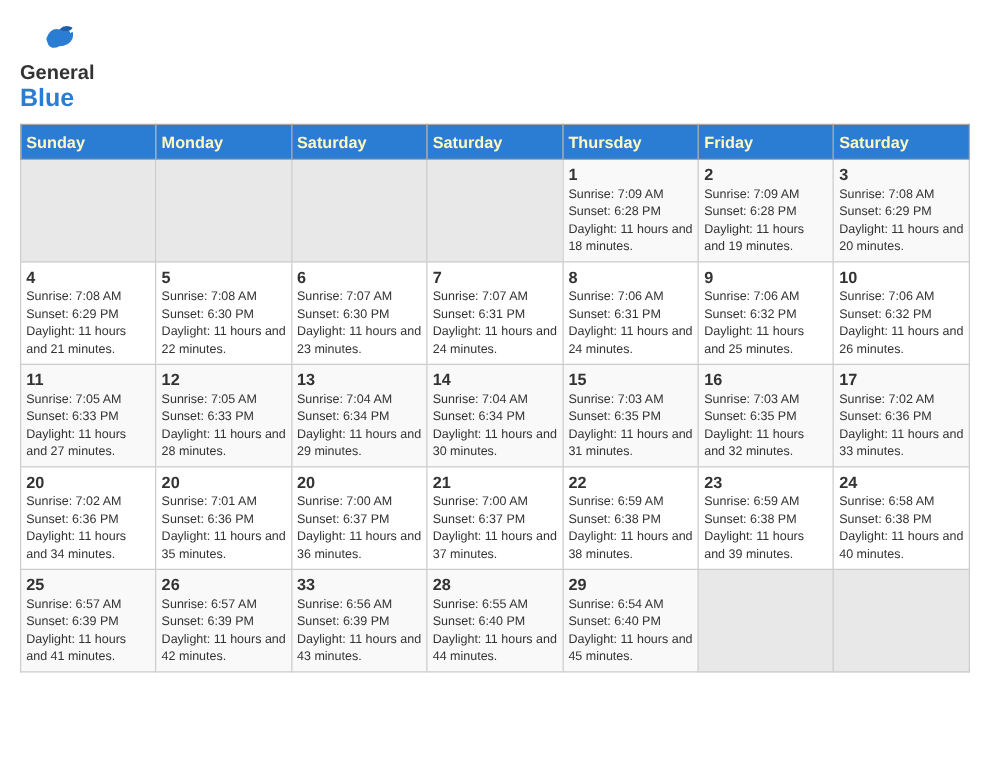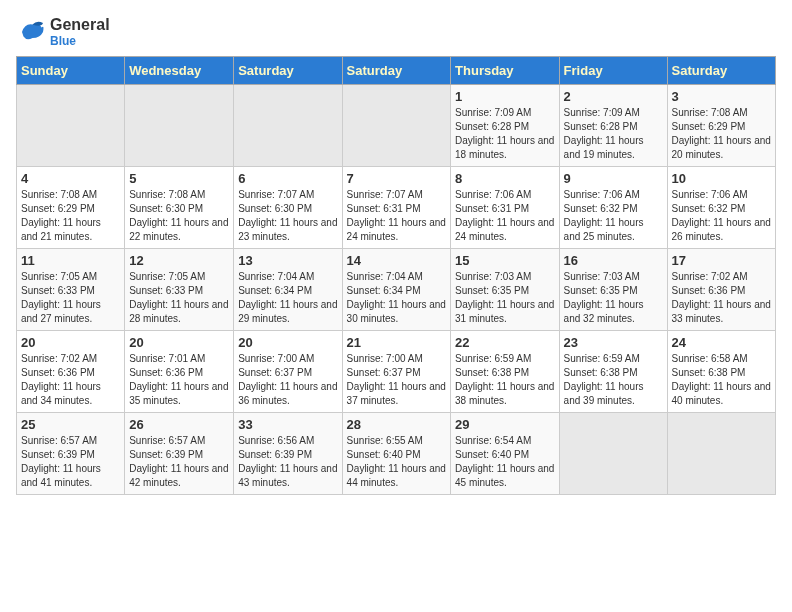--- a/index.html
+++ b/index.html
@@ -13,20 +13,21 @@
     .header {
       display: flex;
       align-items: flex-start;
       justify-content: space-between;
       margin-bottom: 8px;
     }
     .logo {
       display: flex;
       align-items: center;
       gap: 4px;
+      flex-direction: column;
     }
     .logo-bird {
       width: 30px;
       height: 30px;
     }
     .title-block {
       text-align: right;
     }
     .main-title {
       font-size: 36px;
@@ -83,34 +84,34 @@
 <body>
 
 <div class="header">
   <div class="logo">
     <svg class="logo-bird" viewBox="0 0 40 40">
       <path d="M8,20 Q12,8 22,10 Q30,6 34,14 Q38,10 36,20 Q32,28 22,28 Q14,32 10,26 Z" fill="#2b7cd3"></path>
       <path d="M22,10 Q28,4 36,8 Q34,14 22,10Z" fill="#1a5fa8"></path>
     </svg>
     <div>
       <div style="font-size:16px;font-weight:bold;color:#333;">General</div>
-      <div style="font-size:12px;font-weight:bold;color:#2b7cd3;">Blue</div>
+      <div style="font-size:20px;font-weight:bold;color:#2b7cd3;">Blue</div>
     </div>
   </div>
   <div class="title-block">
     <div class="main-title"></div>
     <div class="subtitle"></div>
   </div>
 </div>
 
 <table>
   <thead>
     <tr>
     <th>Sunday</th>
-        <th>Wednesday</th>
+        <th>Monday</th>
         <th>Saturday</th>
         <th>Saturday</th>
         <th>Thursday</th>
         <th>Friday</th>
         <th>Saturday</th>
       </tr>
   </thead>
   <tbody id="calendar-body">
   <tr>
         <td class="empty-cell"></td>

